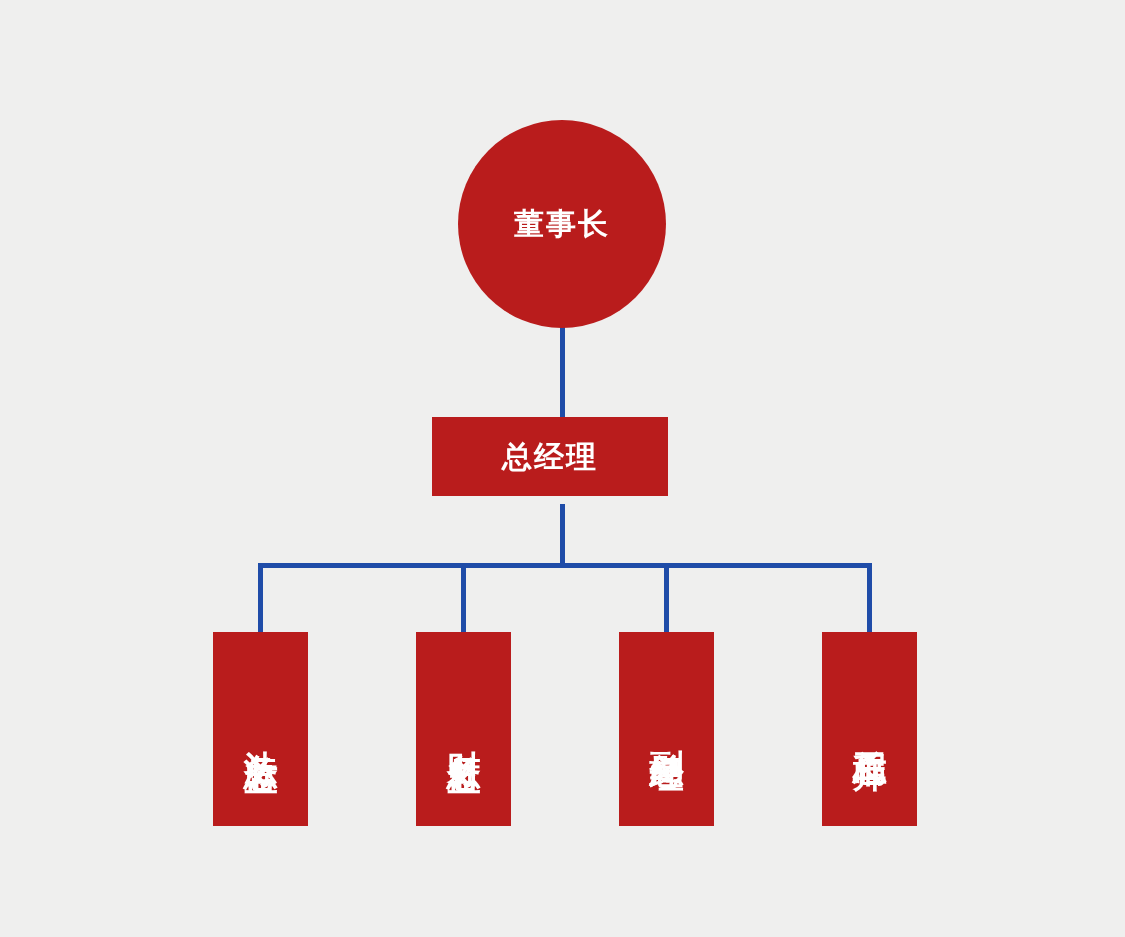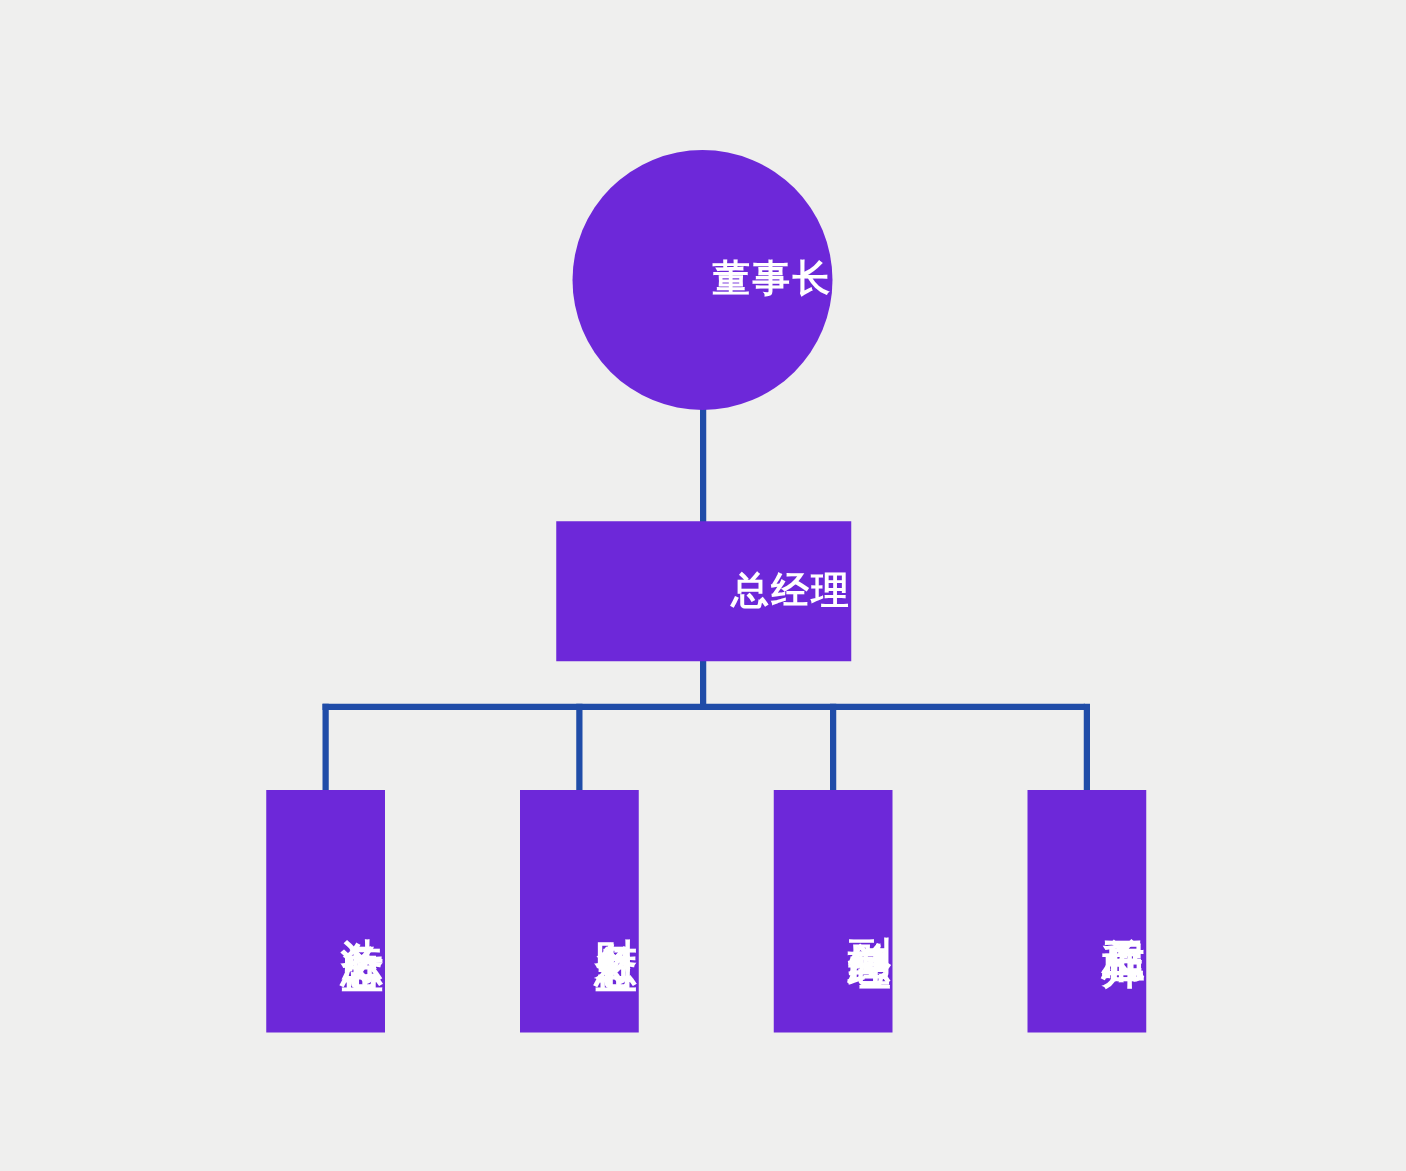--- a/index.html
+++ b/index.html
@@ -20,47 +20,47 @@
   }
   #connector-layer {
     position: absolute;
     left: 0;
     top: 0;
     width: 1125px;
     height: 937px;
   }
   .node {
     position: absolute;
-    background: #6d28d9;
+    background: #b91c1c;
     color: #ffffff;
     display: flex;
     align-items: center;
-    justify-content: flex-end;
+    justify-content: center;
     box-sizing: border-box;
   }
   
   #node-chairman {
     left: 458px;
     top: 120px;
     width: 208px;
     height: 208px;
     border-radius: 50%;
   }
   #node-chairman .node-label {
     font-size: 30px;
     font-weight: 700;
     letter-spacing: 2px;
     line-height: 1;
   }
   
   #node-gm {
-    left: 445px;
+    left: 432px;
     top: 417px;
     width: 236px;
-    height: 112px;
+    height: 79px;
   }
   #node-gm .node-label {
     font-size: 30px;
     font-weight: 700;
     letter-spacing: 2px;
     line-height: 1;
   }
   
   .leaf-node {
     top: 632px;

